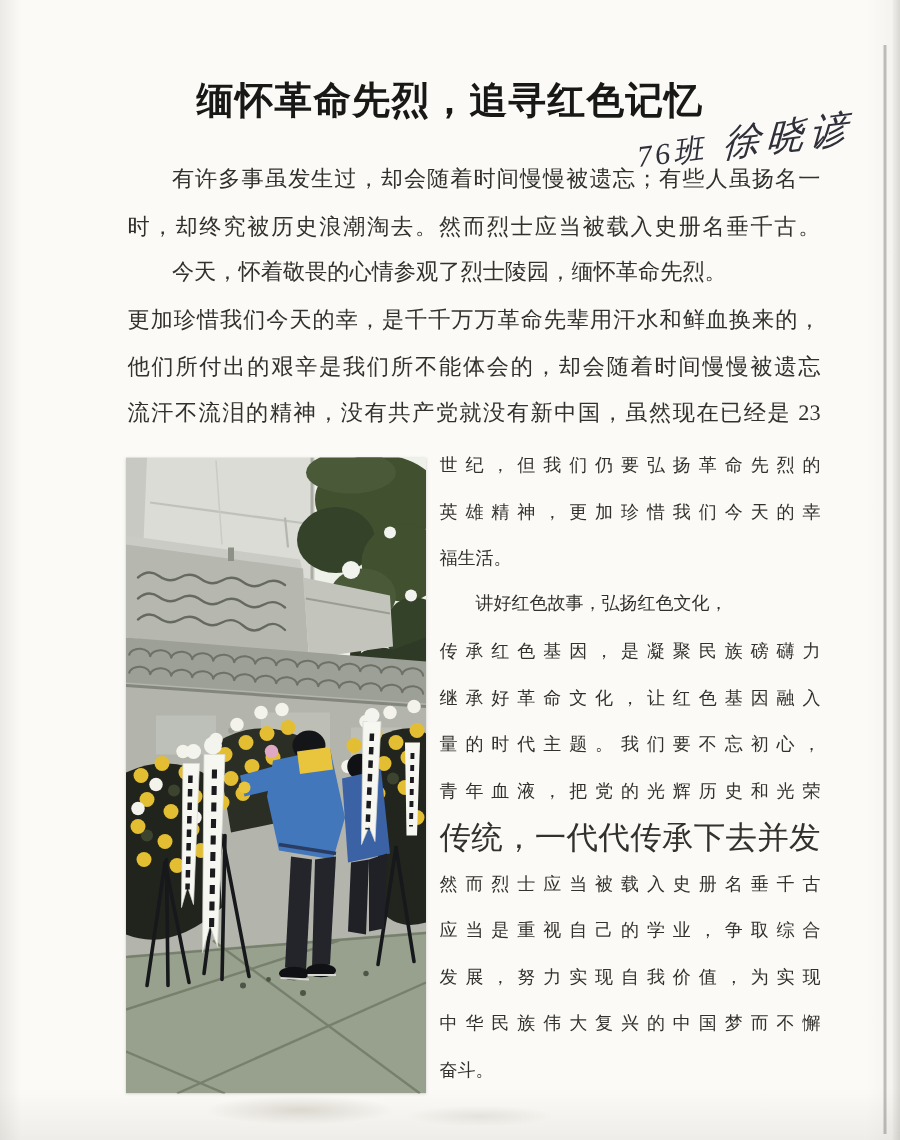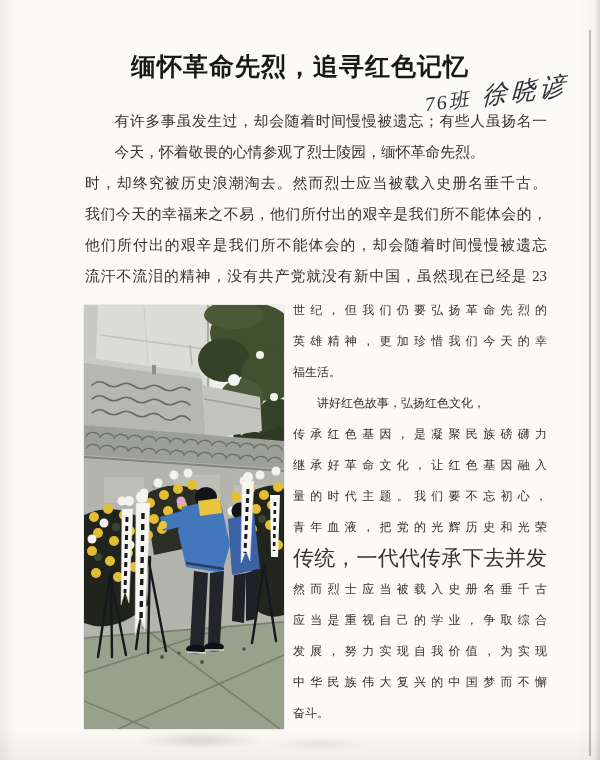--- a/index.html
+++ b/index.html
@@ -39,21 +39,21 @@
   }
   .block-col{
     position:absolute;left:293px;top:295px;width:254px;
   }
   .block-col .ln{
     height:31px;line-height:31px;font-size:12px;
     text-align:justify;text-align-last:justify;text-justify:inter-character;
     overflow:hidden;
   }
   .ln.noj{text-align-last:left;}
-  .ln.indent{text-indent:2em;}
+  .ln.indent{text-indent:2em;font-family:Liberation Mono, monospace;}
   .block-col .ln.tight{font-size:21px;}
   .photo{
     position:absolute;left:84px;top:305px;width:200px;height:424px;margin:0;
     box-shadow:0 0 2px rgba(120,120,110,.35);
   }
   .photo svg{display:block;}
   .edge-right-line{
     position:absolute;left:589px;top:30px;width:2px;height:726px;
     background:rgba(95,95,92,.38);
   }
@@ -75,23 +75,23 @@
 
   <h1 class="title">缅怀革命先烈，追寻红色记忆</h1>
 
   <div class="handwriting">
     <span class="cls">76班</span>
     <span class="sig">徐晓谚</span>
   </div>
 
   <div class="block-full">
     <div class="ln indent">有许多事虽发生过，却会随着时间慢慢被遗忘；有些人虽扬名一</div>
+    <div class="ln">时，却终究被历史浪潮淘去。然而烈士应当被载入史册名垂千古。</div>
     <div class="ln indent noj">今天，怀着敬畏的心情参观了烈士陵园，缅怀革命先烈。</div>
-    <div class="ln">时，却终究被历史浪潮淘去。然而烈士应当被载入史册名垂千古。</div>
-    <div class="ln">我们今天的幸福来之不易，他们所付出的艰辛是我们所不能体会的，</div>
+    <div class="ln">更加珍惜我们今天的幸，是千千万万革命先辈用汗水和鲜血换来的，</div>
     <div class="ln">他们所付出的艰辛是我们所不能体会的，却会随着时间慢慢被遗忘</div>
     <div class="ln">流汗不流泪的精神，没有共产党就没有新中国，虽然现在已经是 23</div>
   </div>
 
   <figure class="photo" aria-label="学生在烈士陵园纪念碑前敬献花圈缅怀先烈">
     <svg viewBox="0 0 200 424" width="200" height="424">
 
       <rect width="200" height="424" fill="#eef0ea"></rect>
 
       <polygon points="0,0 126,0 126,86 0,96" fill="#dbdcd6"></polygon>

